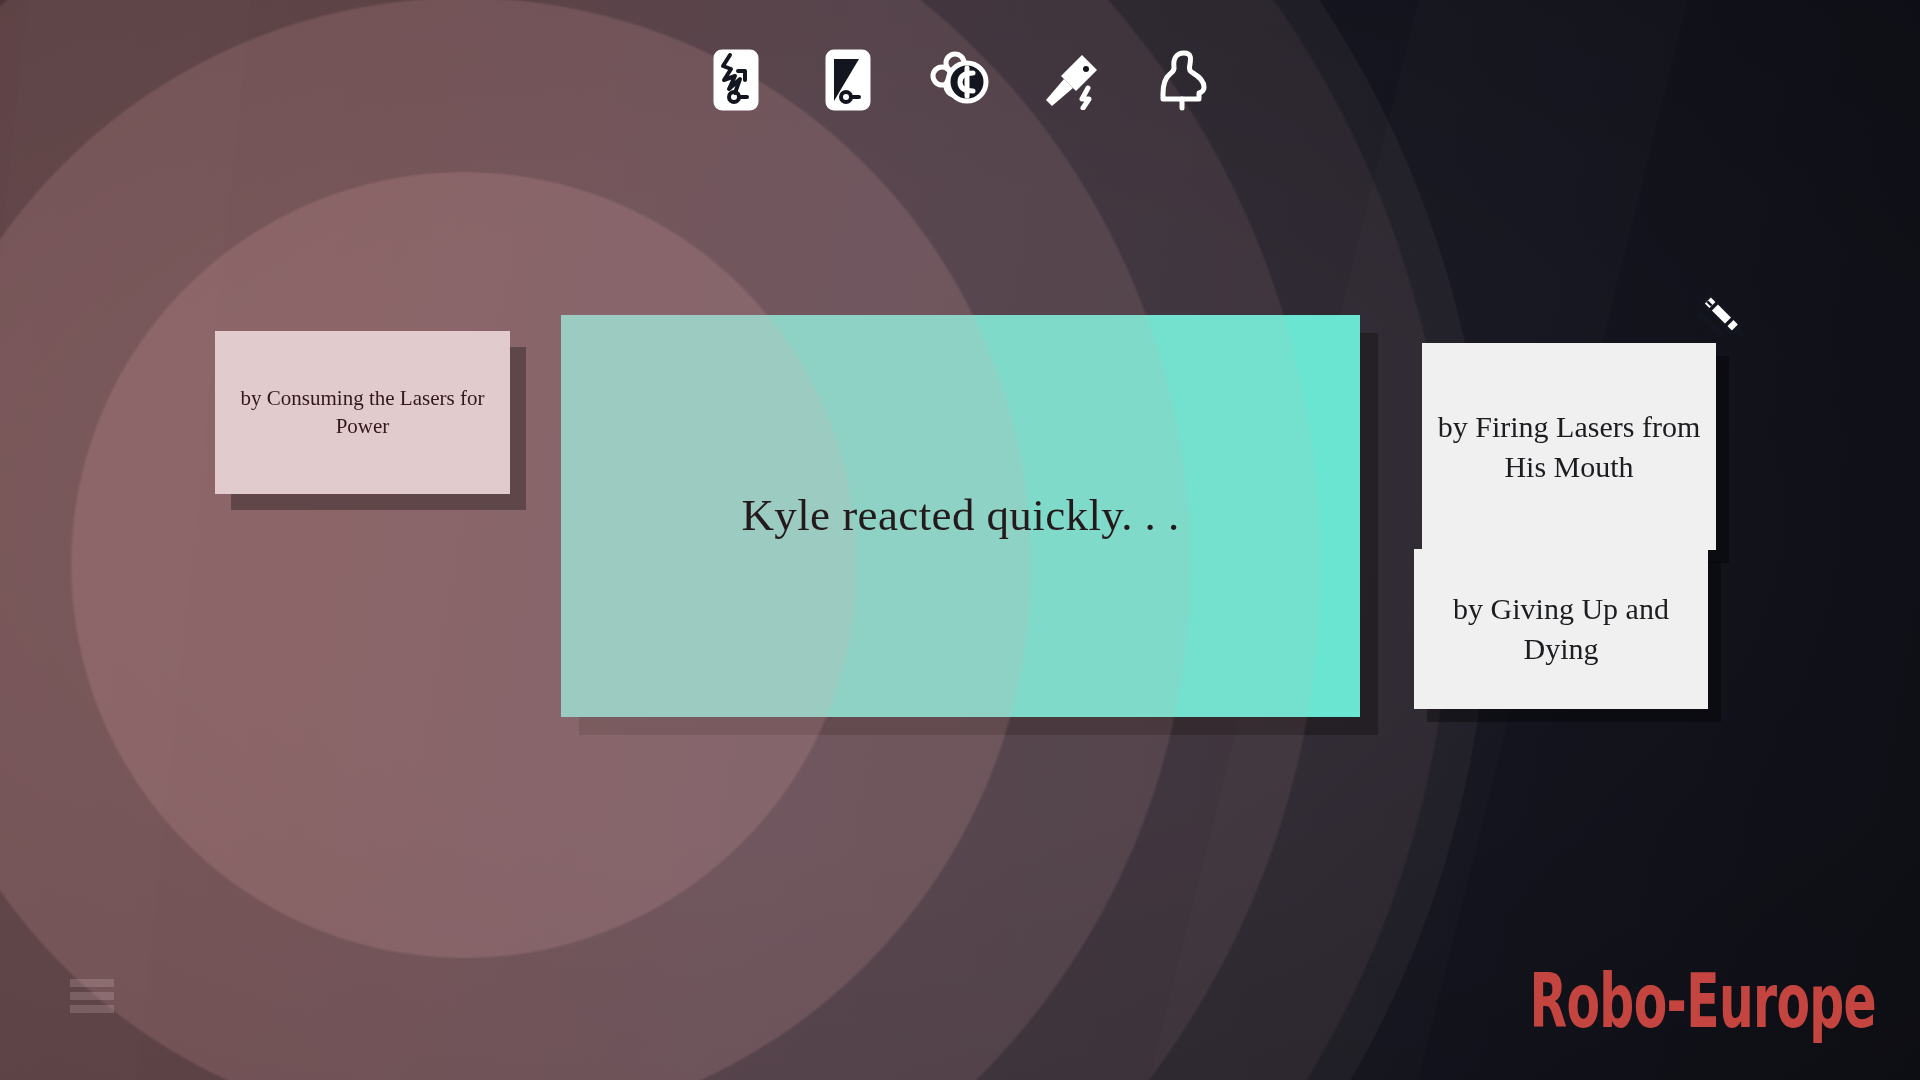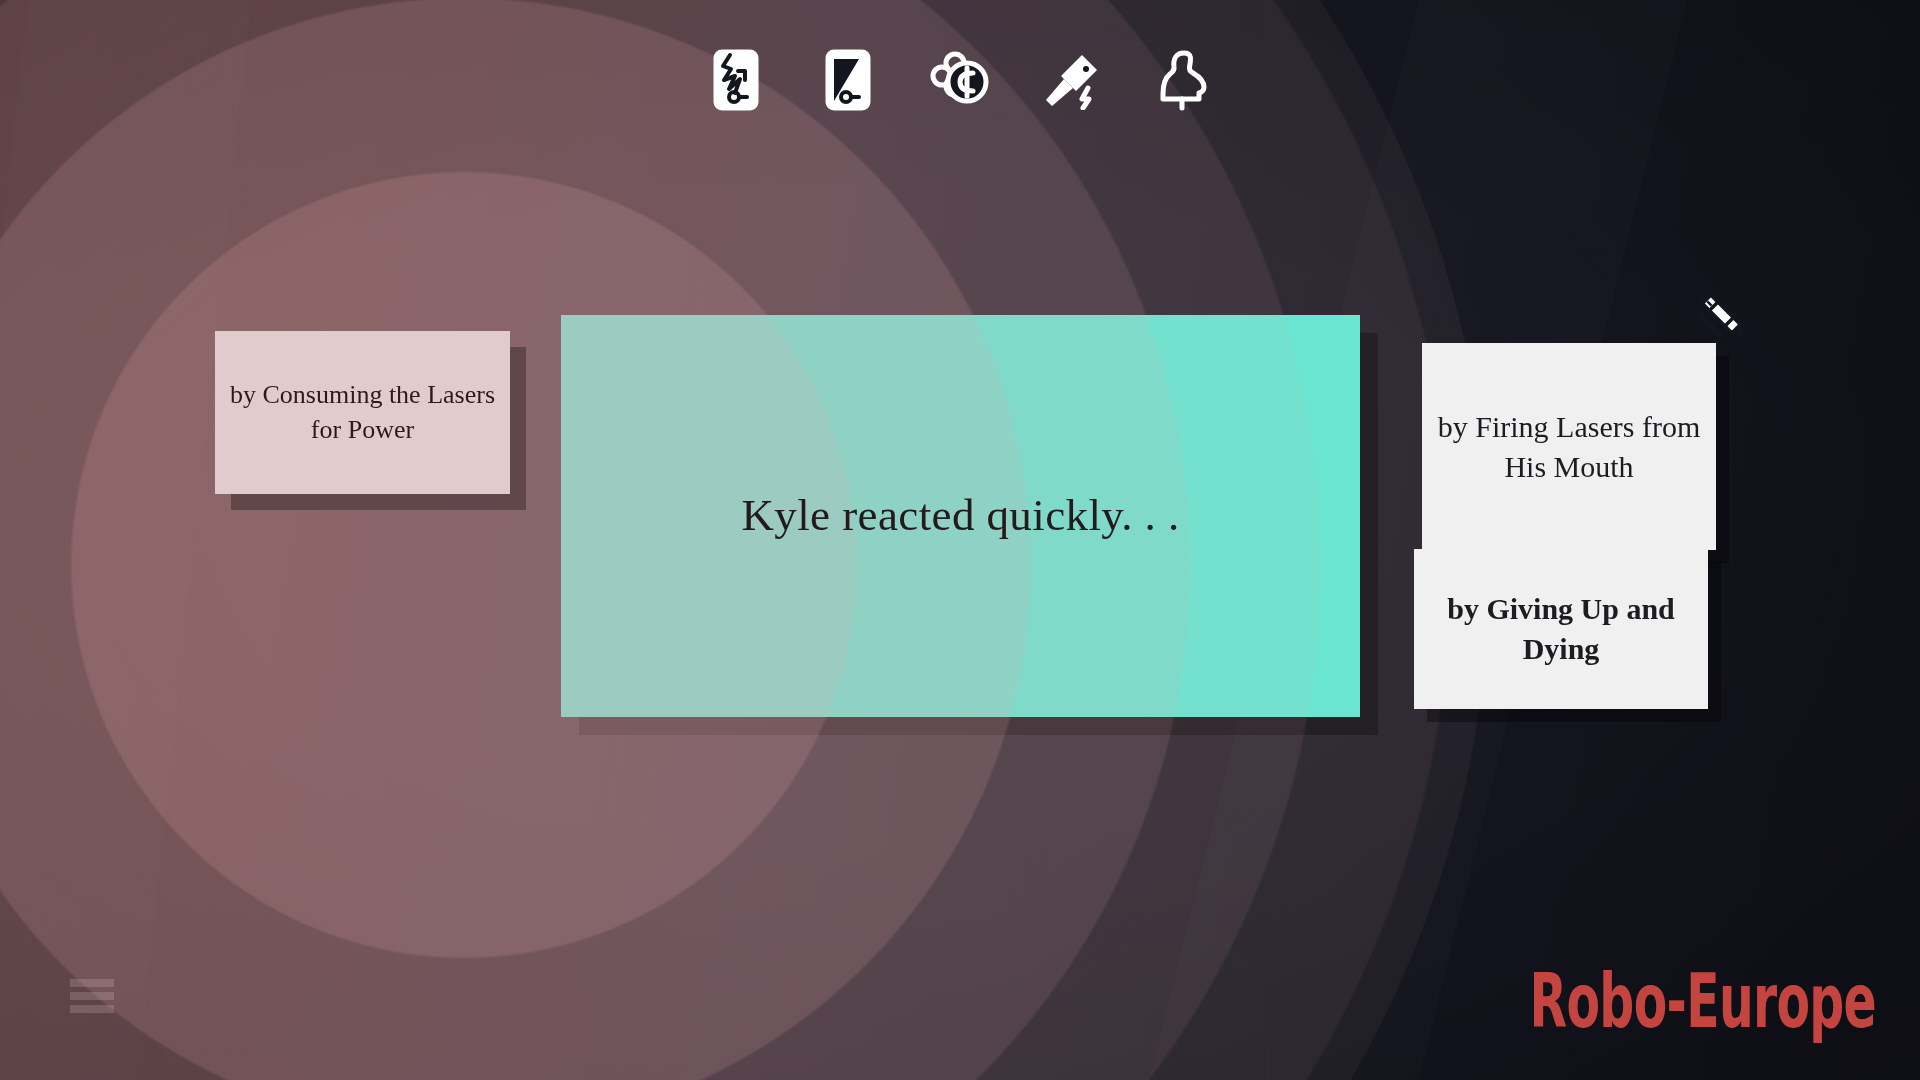--- a/index.html
+++ b/index.html
@@ -165,21 +165,21 @@
   #card-choice-0 {
     left: 215px;
     top: 331px;
     width: 295px;
     height: 163px;
     background: #e2cbcd;
     box-shadow: 16px 16px 0 rgba(0,0,0,0.30);
     padding: 0 14px;
   }
   #card-choice-0 .txt {
-    font-size: 26px;
+    font-size: 21px;
     color: #32181c;
   }
 
   
   #card-choice-1 {
     left: 1422px;
     top: 343px;
     width: 294px;
     height: 207px;
     background: #f0f0f0;
@@ -196,21 +196,20 @@
     top: 549px;
     width: 294px;
     height: 160px;
     background: #f0f0f0;
     box-shadow: 13px 13px 0 rgba(0,0,0,0.34);
     padding: 0 14px;
   }
   #card-choice-2 .txt {
     font-size: 30px;
     color: #1c1d21;
-    font-weight: bold;
   }
 
   
   #pencil-cursor {
     position: absolute;
     left: 1694px;
     top: 288px;
     width: 62px;
     height: 62px;
     z-index: 60;

